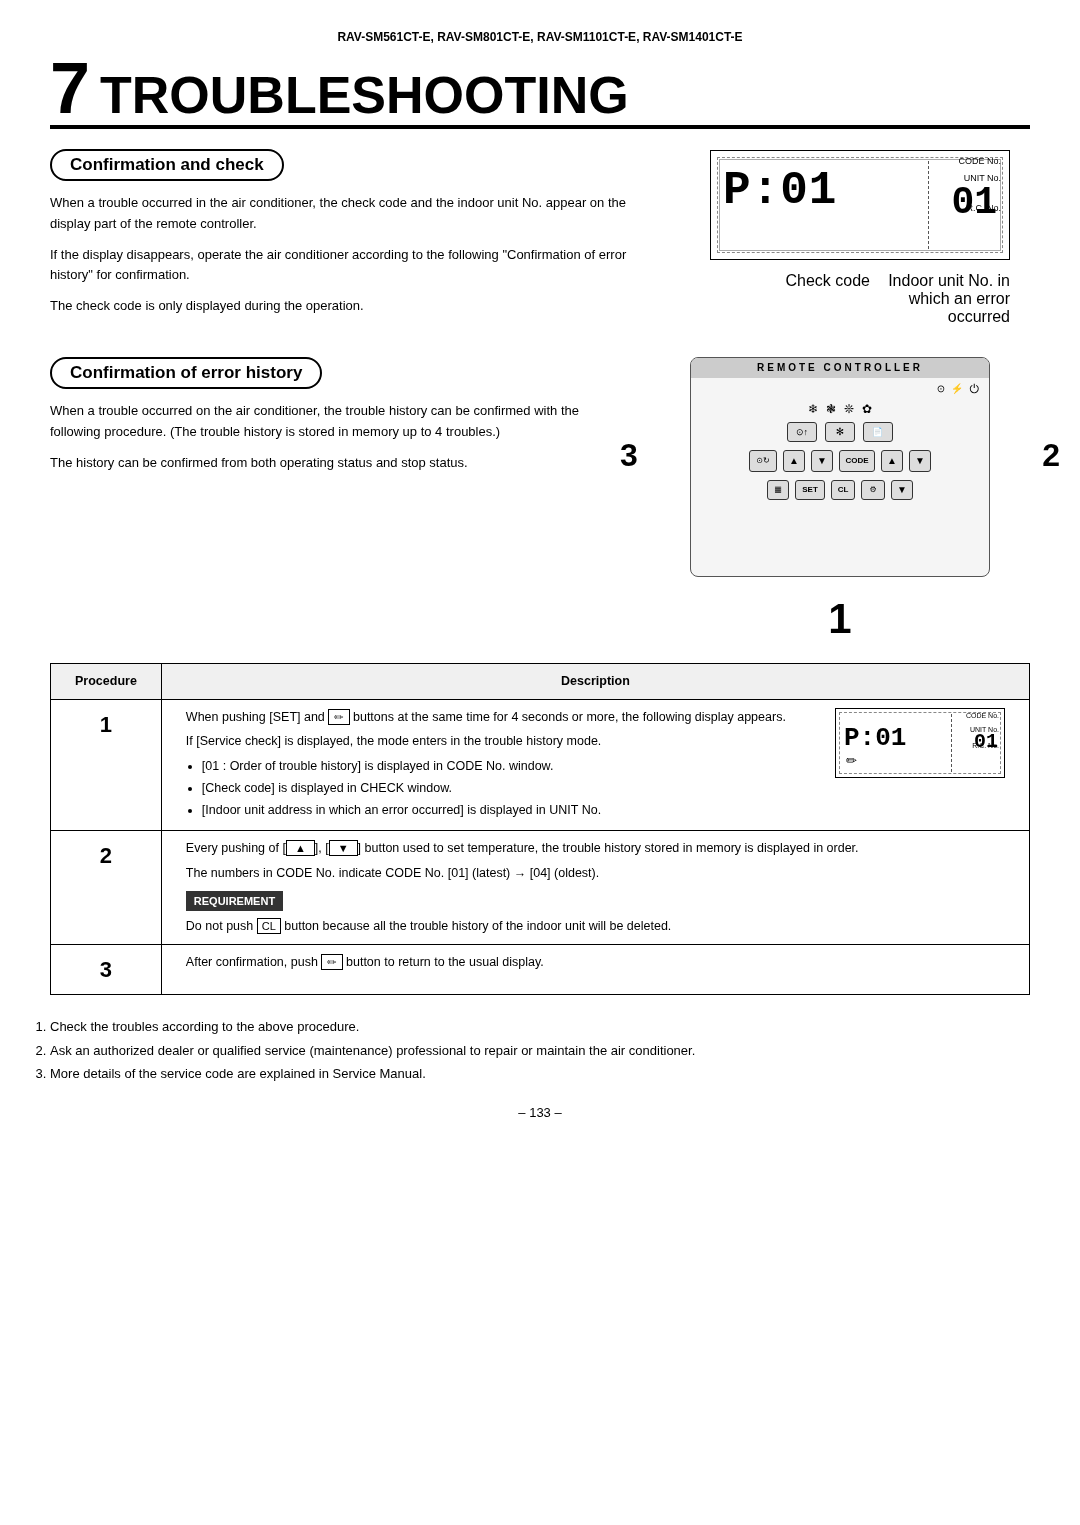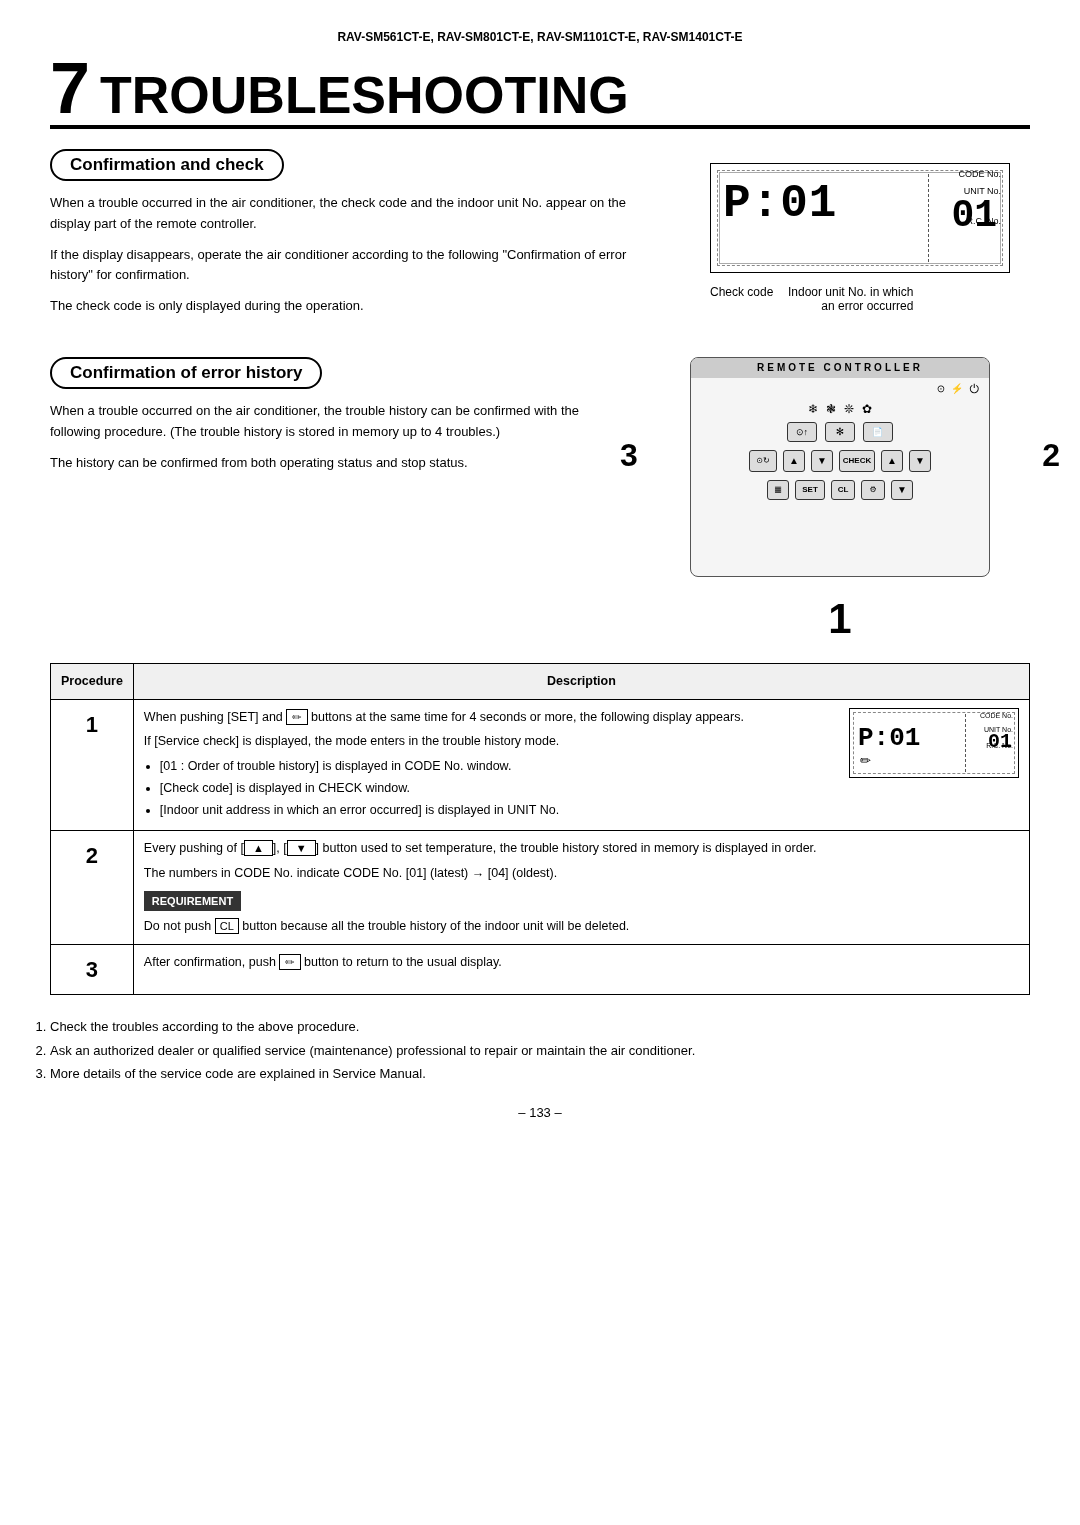--- a/index.html
+++ b/index.html
@@ -79,23 +79,23 @@
       font-size: 9px;
     }
     .display-diagram .rc-no-label {
       position: absolute;
       top: 52px;
       right: 8px;
       font-size: 9px;
     }
     .diagram-labels {
       display: flex;
-      justify-content: flex-start;
+      justify-content: flex-end;
       width: 300px;
-      font-size: 12px;
+      font-size: 16px;
       margin-top: 4px;
     }
     
     .remote-diagram {
       width: 300px;
       height: 220px;
       position: relative;
       border: 1.5px solid #555;
       border-radius: 8px;
       background: #f5f5f5;
@@ -113,21 +113,21 @@
       letter-spacing: 3px;
     }
     
     .proc-table {
       width: 100%;
       border-collapse: collapse;
       margin-bottom: 20px;
     }
     .proc-table th, .proc-table td {
       border: 1px solid #000;
-      padding: 8px 10px;
+      padding: 8px 24px;
       vertical-align: top;
       font-size: 12.5px;
       line-height: 1.5;
     }
     .proc-table th {
       font-weight: bold;
       text-align: center;
       background: #f0f0f0;
     }
     .proc-table .proc-num {
@@ -267,21 +267,21 @@
       <div style="display:flex;justify-content:center;gap:8px;padding:4px 10px;align-items:center;">
         <div style="border:1px solid #333;background:#ddd;width:30px;height:20px;font-size:9px;display:flex;align-items:center;justify-content:center;border-radius:3px;">⊙↑</div>
         <div style="border:1px solid #333;background:#ddd;width:30px;height:20px;font-size:10px;display:flex;align-items:center;justify-content:center;border-radius:3px;">✻</div>
         <div style="border:1px solid #333;background:#ddd;width:30px;height:20px;font-size:9px;display:flex;align-items:center;justify-content:center;border-radius:3px;">📄</div>
       </div>
 
       <div style="display:flex;justify-content:center;gap:6px;padding:4px 10px;align-items:center;">
         <div style="border:1px solid #333;background:#ddd;width:28px;height:22px;font-size:8px;display:flex;align-items:center;justify-content:center;border-radius:3px;">⊙↻</div>
         <div style="border:1px solid #333;background:#ddd;width:22px;height:22px;font-size:10px;display:flex;align-items:center;justify-content:center;border-radius:3px;">▲</div>
         <div style="border:1px solid #333;background:#ddd;width:22px;height:22px;font-size:10px;display:flex;align-items:center;justify-content:center;border-radius:3px;">▼</div>
-        <div style="border:1px solid #333;background:#ddd;width:36px;height:22px;font-size:8px;display:flex;align-items:center;justify-content:center;border-radius:3px;font-weight:bold;">CHECK</div>
+        <div style="border:1px solid #333;background:#ddd;width:36px;height:22px;font-size:8px;display:flex;align-items:center;justify-content:center;border-radius:3px;font-weight:bold;">CODE</div>
         <div style="border:1px solid #333;background:#ddd;width:22px;height:22px;font-size:10px;display:flex;align-items:center;justify-content:center;border-radius:3px;">▲</div>
         <div style="border:1px solid #333;background:#ddd;width:22px;height:22px;font-size:10px;display:flex;align-items:center;justify-content:center;border-radius:3px;">▼</div>
       </div>
 
       <div style="display:flex;justify-content:center;gap:6px;padding:4px 10px;align-items:center;">
         <div style="border:1px solid #333;background:#ddd;width:22px;height:20px;font-size:8px;display:flex;align-items:center;justify-content:center;border-radius:3px;">▦</div>
         <div style="border:1px solid #333;background:#ddd;width:30px;height:20px;font-size:8px;display:flex;align-items:center;justify-content:center;border-radius:3px;font-weight:bold;">SET</div>
         <div style="border:1px solid #333;background:#ddd;width:24px;height:20px;font-size:8px;display:flex;align-items:center;justify-content:center;border-radius:3px;font-weight:bold;">CL</div>
         <div style="border:1px solid #333;background:#ddd;width:24px;height:20px;font-size:8px;display:flex;align-items:center;justify-content:center;border-radius:3px;">⚙</div>
         <div style="border:1px solid #333;background:#ddd;width:22px;height:20px;font-size:10px;display:flex;align-items:center;justify-content:center;border-radius:3px;">▼</div>

